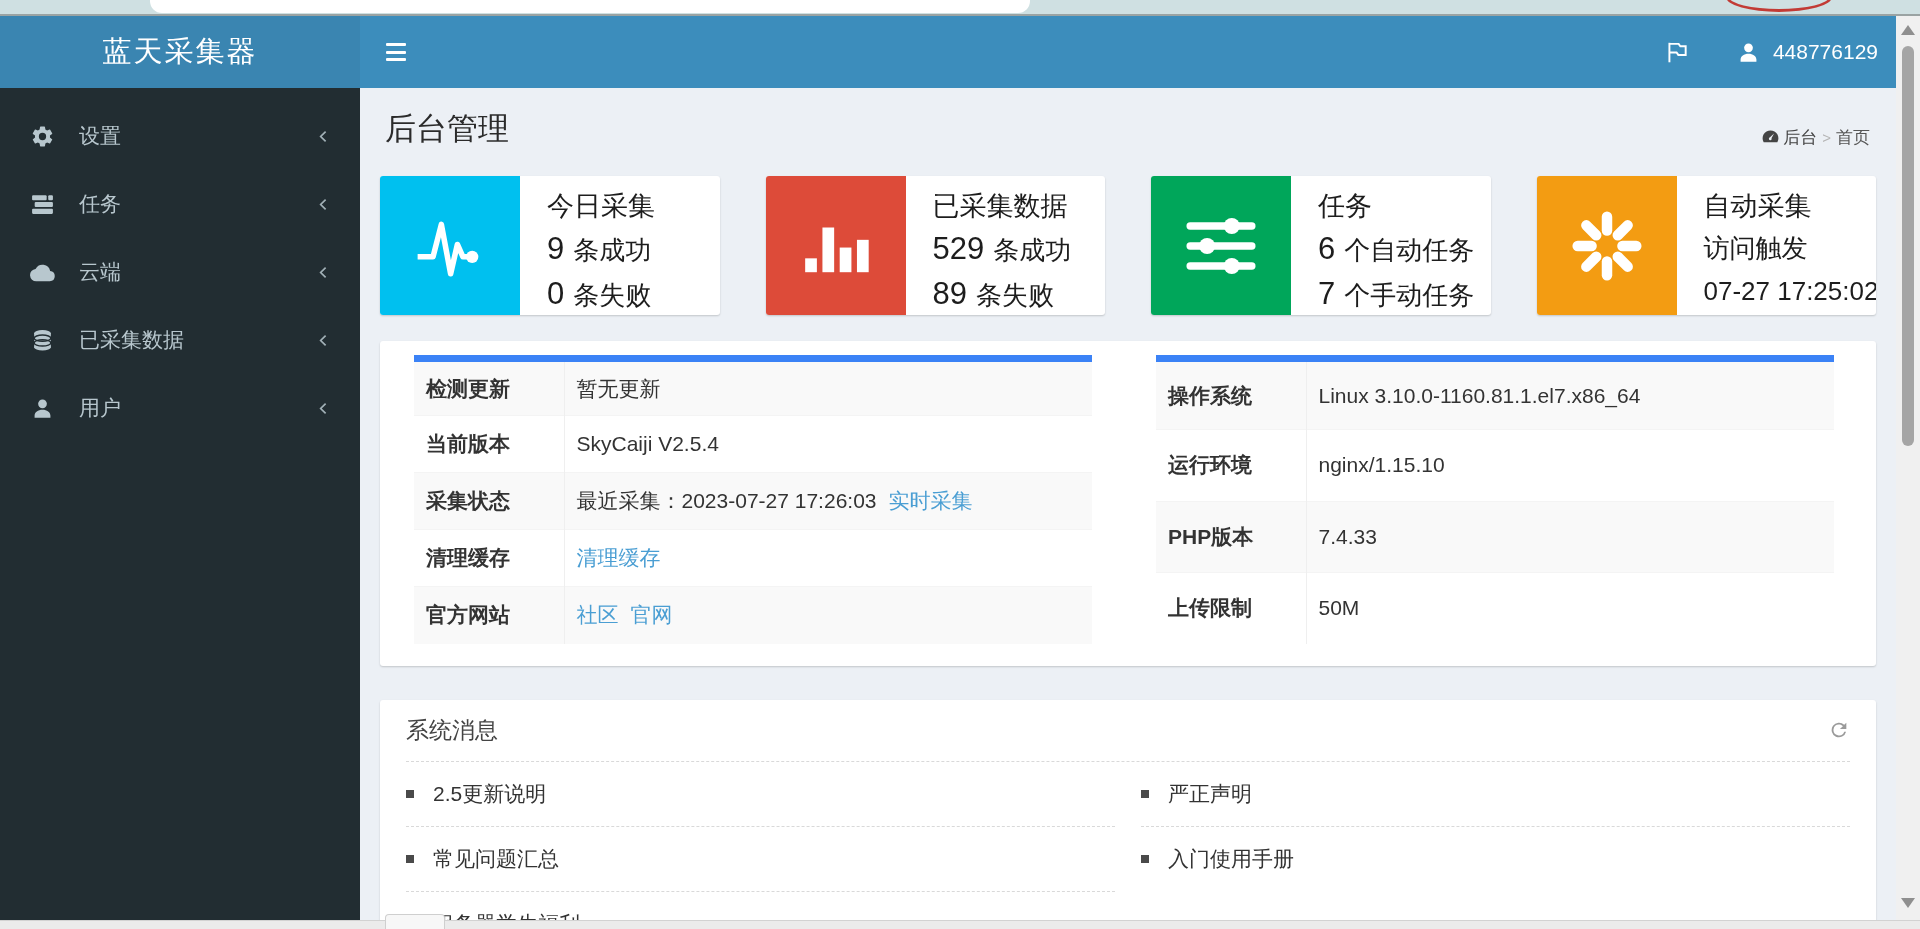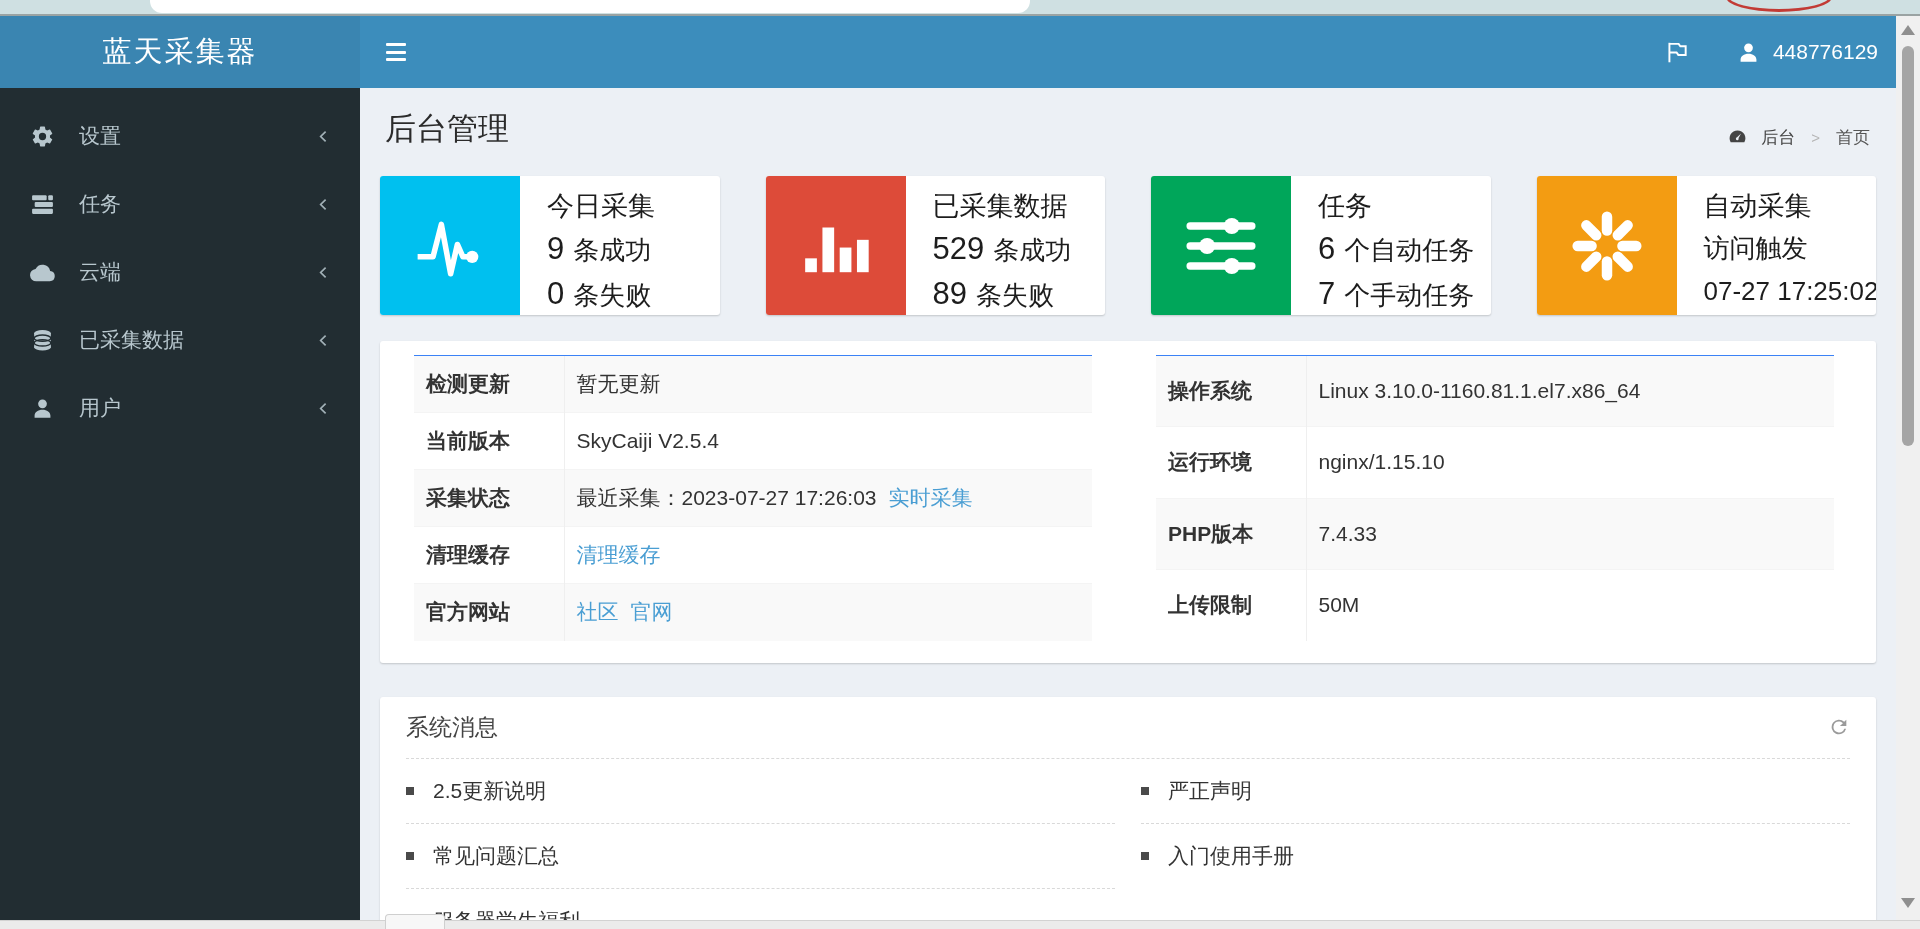--- a/index.html
+++ b/index.html
@@ -28,21 +28,21 @@
   .sidebar { position:absolute; top:88px; left:0; width:360px; height:841px; background:#222d32; z-index:10; }
   .menu { list-style:none; padding-top:14px; }
   .menu-item { height:68px; display:flex; align-items:center; gap:24px; padding:0 28px 0 30px; color:#b8c7ce; font-size:21px; cursor:pointer; }
   .menu-item svg.mi { width:25px; height:25px; flex:none; }
   .menu-item .chev { margin-left:auto; width:17px; height:17px; opacity:.85; }
 
   
   .content { position:absolute; top:88px; left:360px; width:1536px; height:841px; background:#ecf0f5; overflow:hidden; z-index:5; }
   .content-header { position:relative; padding:20px 30px 0 25px; height:72px; }
   .content-header h1 { font-size:31px; font-weight:400; color:#2b2b2b; }
-  .breadcrumb { position:absolute; right:26px; top:38px; display:flex; align-items:center; gap:14px; font-size:17px; color:#444; }
+  .breadcrumb { position:absolute; right:26px; top:38px; display:flex; align-items:center; gap:3px; font-size:17px; color:#444; }
   .breadcrumb svg { width:19px; height:19px; }
   .breadcrumb a { color:#444; text-decoration:none; cursor:pointer; }
   .breadcrumb .sep { color:#b5b5b5; font-size:15px; padding:0 2px; }
   .breadcrumb .cur { color:#555; }
 
   
   .boxes { display:flex; gap:46px; padding:16px 20px 0 20px; }
   .info-box { flex:1; height:139px; background:#fff; border-radius:3px; box-shadow:0 1px 2px rgba(0,0,0,.18); display:flex; overflow:hidden; }
   .ib-icon { width:140px; flex:none; display:flex; align-items:center; justify-content:center; color:#fff; }
   .ib-icon svg { width:74px; height:74px; }
@@ -50,21 +50,21 @@
   .ib-title { font-size:27px; line-height:41px; }
   .ib-line { font-size:26px; line-height:43px; }
   .ib-num { font-size:31px; margin-right:9px; }
   .ib-num:empty { display:none; margin:0; }
 
   
   .panel { margin:0 20px; background:#fff; border-radius:3px; box-shadow:0 1px 2px rgba(0,0,0,.18); }
   .panel-tables { margin-top:26px; display:flex; gap:64px; padding:14px 42px 22px 34px; }
   table.sys { flex:1; border-collapse:collapse; font-size:21px; color:#333; }
   table.sys td { height:57px; padding:0 12px; border-top:1px solid #f4f4f4; }
-  table.sys tr:first-child td { border-top:1px solid #3b82f6; }
+  table.sys tr:first-child td { border-top:7px solid #3b82f6; }
   table.sys tr:nth-child(odd) { background:#f9f9f9; }
   td.lbl { width:150px; font-weight:bold; white-space:nowrap; }
   td.val { border-left:1px solid #efefef; padding-left:22px; white-space:nowrap; }
   td.val a { color:#4a9ed3; text-decoration:none; cursor:pointer; margin-left:12px; }
   td.val a:empty { display:none; margin:0; }
   td.val .v:empty + a { margin-left:0; }
 
   .panel-msg { margin-top:34px; height:280px; padding:0 26px; }
   .msg-header { display:flex; align-items:center; justify-content:space-between; height:62px; border-bottom:1px dashed #d9d9d9; }
   .msg-title { font-size:23px; color:#444; }

